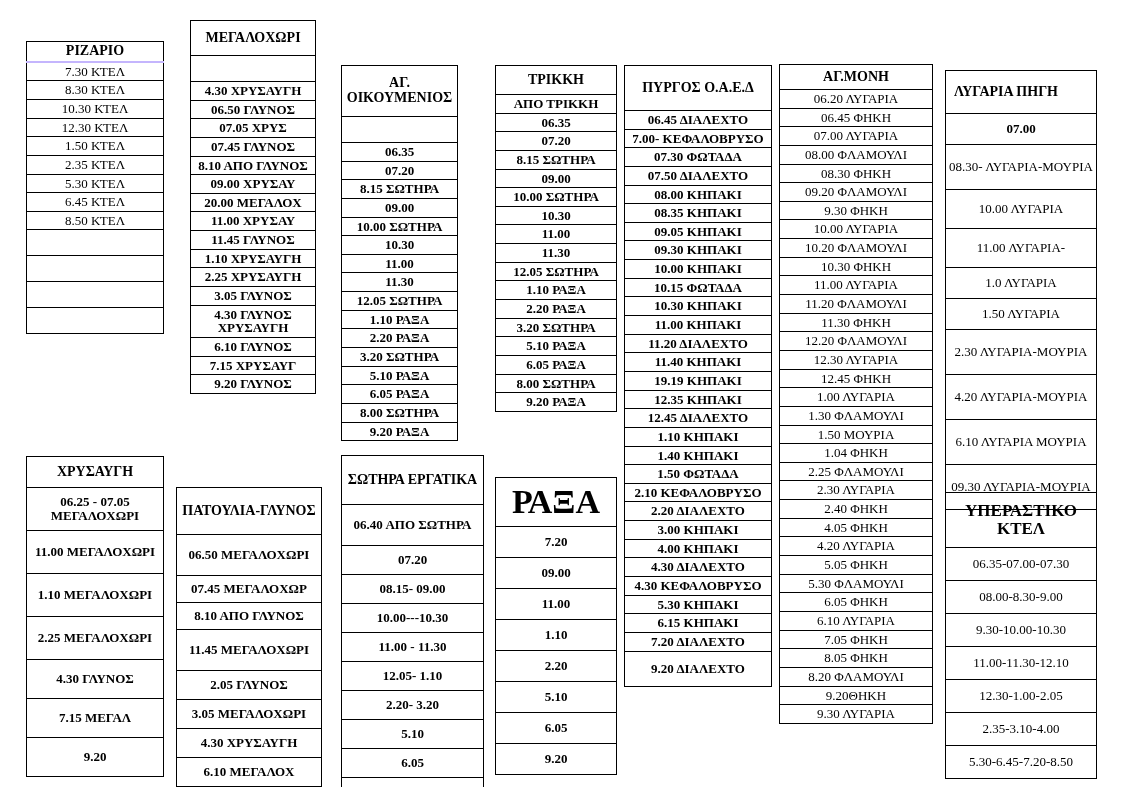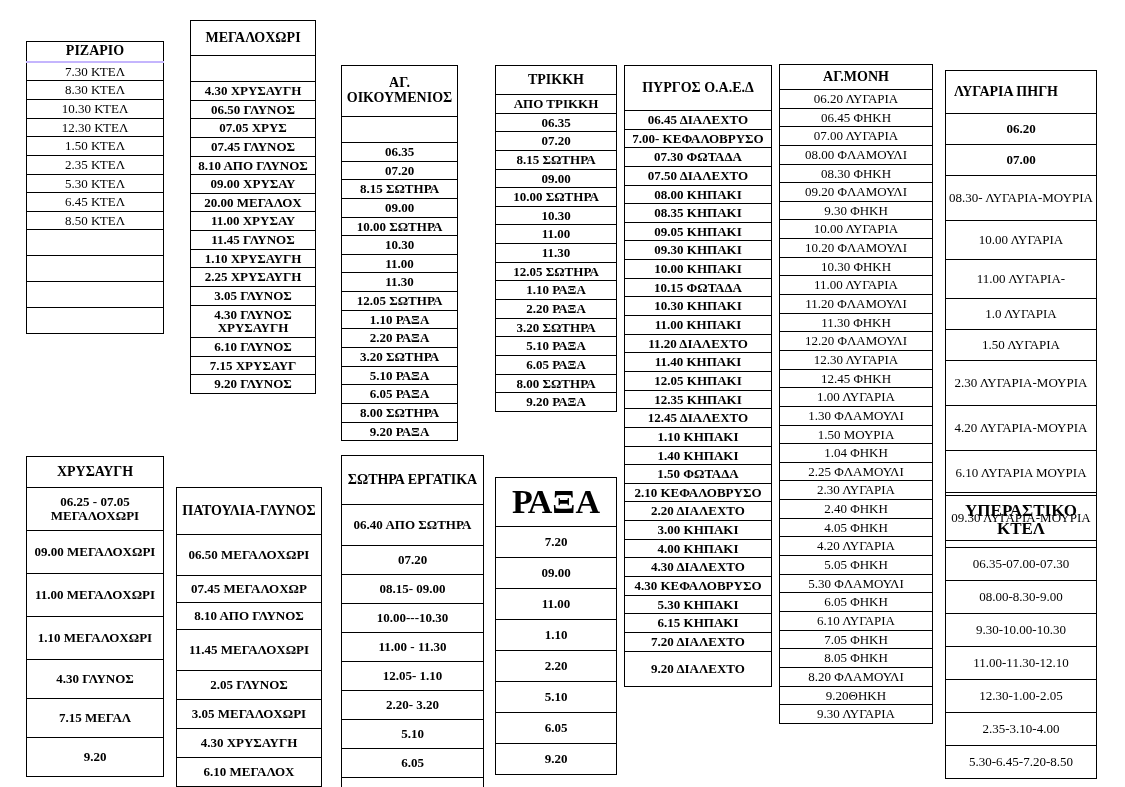--- a/index.html
+++ b/index.html
@@ -340,21 +340,21 @@
       <tr>
           <td class="bold">11.00  ΚΗΠΑΚΙ</td>
         </tr>
       <tr>
           <td class="bold">11.20   ΔΙΑΛΕΧΤΟ</td>
         </tr>
       <tr>
           <td class="bold">11.40  ΚΗΠΑΚΙ</td>
         </tr>
       <tr>
-          <td class="bold">12.05  ΚΗΠΑΚΙ</td>
+          <td class="bold">19.19  ΚΗΠΑΚΙ</td>
         </tr>
       <tr>
           <td class="bold">12.35  ΚΗΠΑΚΙ</td>
         </tr>
       <tr>
           <td class="bold">12.45   ΔΙΑΛΕΧΤΟ</td>
         </tr>
       <tr>
           <td class="bold">1.10  ΚΗΠΑΚΙ</td>
         </tr>
@@ -506,23 +506,20 @@
         </tr>
     </tbody>
   </table>
 
   <table class="tbl" id="t-lygaria">
     <tbody>
       <tr>
           <td class="headplain two-line" style="height:38px;text-align:left;padding-left:8px">ΛΥΓΑΡΙΑ ΠΗΓΗ</td>
         </tr>
       <tr>
-          <td class="bold" style="height:26px">06.20</td>
-        </tr>
-      <tr>
           <td class="bold" style="height:26px">07.00</td>
         </tr>
       <tr>
           <td class="two-line" style="height:40px">08.30- ΛΥΓΑΡΙΑ-ΜΟΥΡΙΑ</td>
         </tr>
       <tr>
           <td style="height:34px">10.00 ΛΥΓΑΡΙΑ</td>
         </tr>
       <tr>
           <td style="height:34px">11.00 ΛΥΓΑΡΙΑ-</td>
@@ -550,29 +547,29 @@
 
   <table class="tbl" id="t-chrysavgi">
     <tbody>
       <tr>
           <td class="headplain" style="height:26px">ΧΡΥΣΑΥΓΗ</td>
         </tr>
       <tr>
           <td class="bold two-line" style="height:38px">06.25 - 07.05 ΜΕΓΑΛΟΧΩΡΙ</td>
         </tr>
       <tr>
-          <td class="bold two-line" style="height:38px">09.00 ΜΕΓΑΛΟΧΩΡΙ</td>
-        </tr>
-      <tr>
           <td class="bold two-line" style="height:38px">11.00 ΜΕΓΑΛΟΧΩΡΙ</td>
         </tr>
       <tr>
           <td class="bold two-line" style="height:38px">1.10 ΜΕΓΑΛΟΧΩΡΙ</td>
         </tr>
       <tr>
+          <td class="bold two-line" style="height:38px">2.25 ΜΕΓΑΛΟΧΩΡΙ</td>
+        </tr>
+      <tr>
           <td class="bold" style="height:34px">4.30 ΓΛΥΝΟΣ</td>
         </tr>
       <tr>
           <td class="bold" style="height:34px">7.15 ΜΕΓΑΛ</td>
         </tr>
       <tr>
           <td class="bold" style="height:34px">9.20</td>
         </tr>
     </tbody>
   </table>

